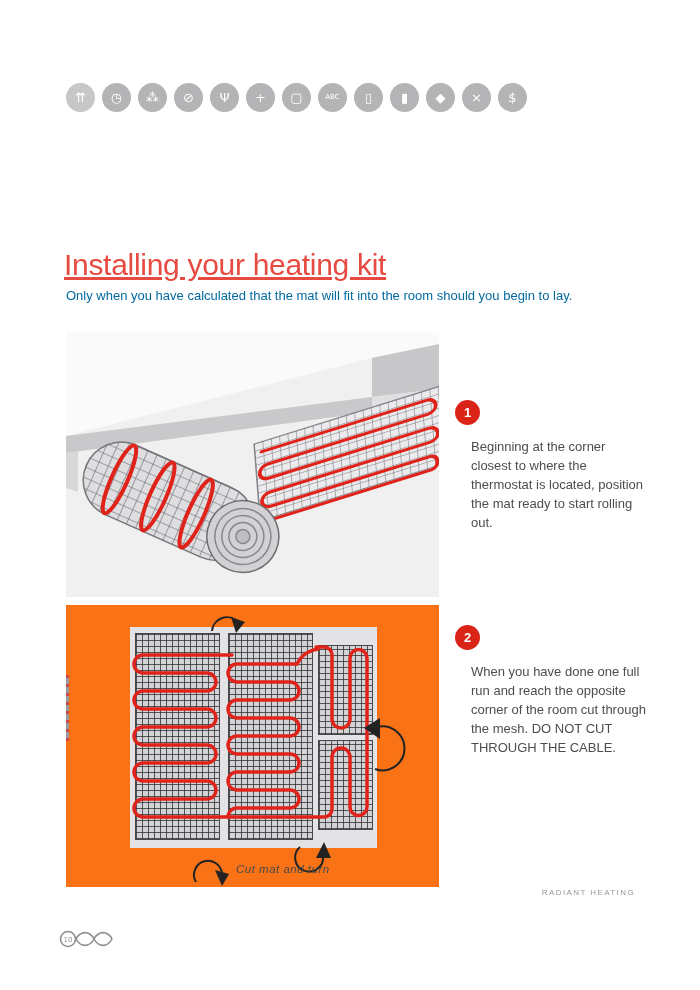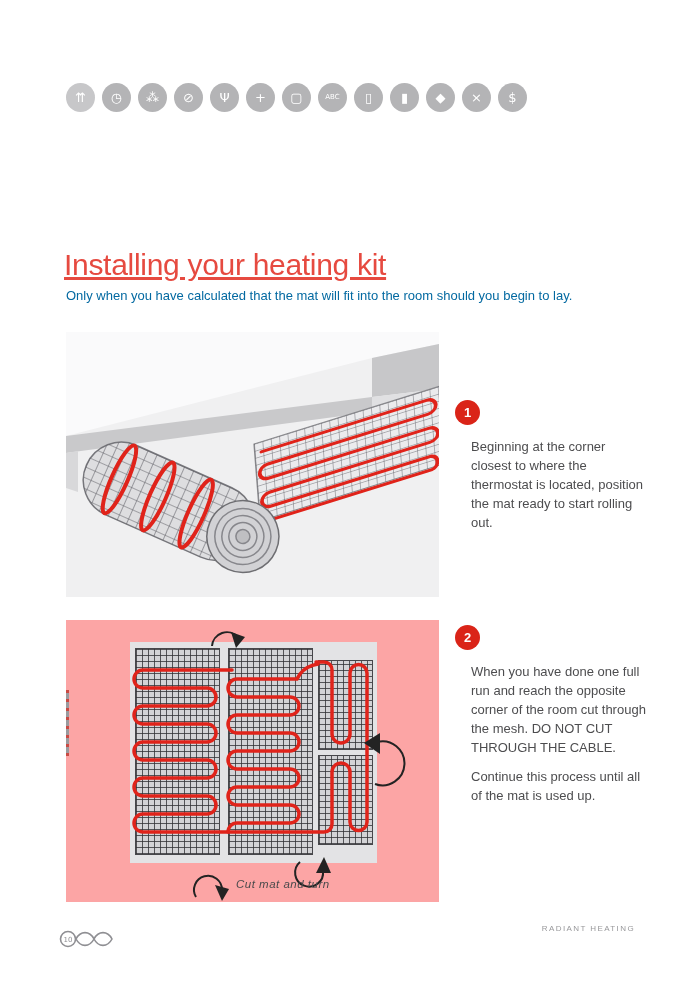--- a/index.html
+++ b/index.html
@@ -18,21 +18,21 @@
   .cicon .tiny{font-size:7px;letter-spacing:0;font-weight:normal;}
   
   .title{
     position:absolute;left:64px;top:248px;margin:0;
     font-size:30px;font-weight:300;letter-spacing:-0.3px;color:#e64a40;text-decoration:underline;
   }
   .intro{position:absolute;left:66px;top:288px;margin:0;font-size:13px;color:#0369a1;}
   
   .fig{position:absolute;left:66px;width:373px;background:#f2f2f3;}
   .fig1{top:332px;height:265px;}
-  .fig2{top:620px;height:282px;background:#fca5a5;}
+  .fig2{top:605px;height:282px;background:#f97316;}
   .fig svg{display:block;}
   .panel{position:absolute;left:64px;top:22px;width:247px;height:221px;background:#e3e3e5;}
   .strip{
     position:absolute;
     background:
       repeating-linear-gradient(0deg, rgba(48,48,52,.78) 0 1px, transparent 1px 6px),
       repeating-linear-gradient(90deg, rgba(48,48,52,.78) 0 1px, transparent 1px 6px),
       #d3d3d6;
     border:1px solid #47474b;box-sizing:border-box;
   }
@@ -51,21 +51,21 @@
   .step2{top:625px;}
   .badge{
     width:25px;height:25px;border-radius:50%;background:#da2418;color:#ffffff;
     display:flex;align-items:center;justify-content:center;
     font-size:13px;font-weight:bold;margin-bottom:12px;
   }
   .step p{margin:0 0 10px 16px;font-size:13px;line-height:19px;color:#4d4d4f;}
   
   .footer-logo{position:absolute;left:59px;top:925px;}
   .footer-brand{
-    position:absolute;right:65px;top:924px;font-size:8px;letter-spacing:1.4px;
+    position:absolute;right:65px;top:888px;font-size:8px;letter-spacing:1.4px;
     color:#98989b;
     margin-left:16px;
   }
 </style>
 </head>
 <body>
 
 <div class="page">
 
   <div class="icon-row">
@@ -188,21 +188,20 @@
       </g>
     </svg>
     <span class="fig2-caption">Cut mat and turn</span>
   </div>
 
   <div class="step step2">
     <div class="badge">
         <span>2</span>
       </div>
     <p>When you have done one full run and reach the opposite corner of the room cut through the mesh. DO NOT CUT THROUGH THE CABLE.</p>
-    <p>Continue this process until all of the mat is used up.</p>
   </div>
 
   <svg class="footer-logo" width="70" height="28" viewBox="0 0 70 28">
     <g fill="none" stroke="#8f8f93" stroke-width="1.6">
       <circle cx="9" cy="14" r="7.5"></circle>
       <path d="M17,14 C21.5,5.5 30.5,5.5 35,14 C30.5,22.5 21.5,22.5 17,14 Z"></path>
       <path d="M35,14 C39.5,5.5 48.5,5.5 53,14 C48.5,22.5 39.5,22.5 35,14 Z"></path>
     </g>
     <text x="9" y="16.5" text-anchor="middle" font-size="7" fill="#8f8f93" font-family="DejaVu Sans, sans-serif">10</text>
   </svg>

